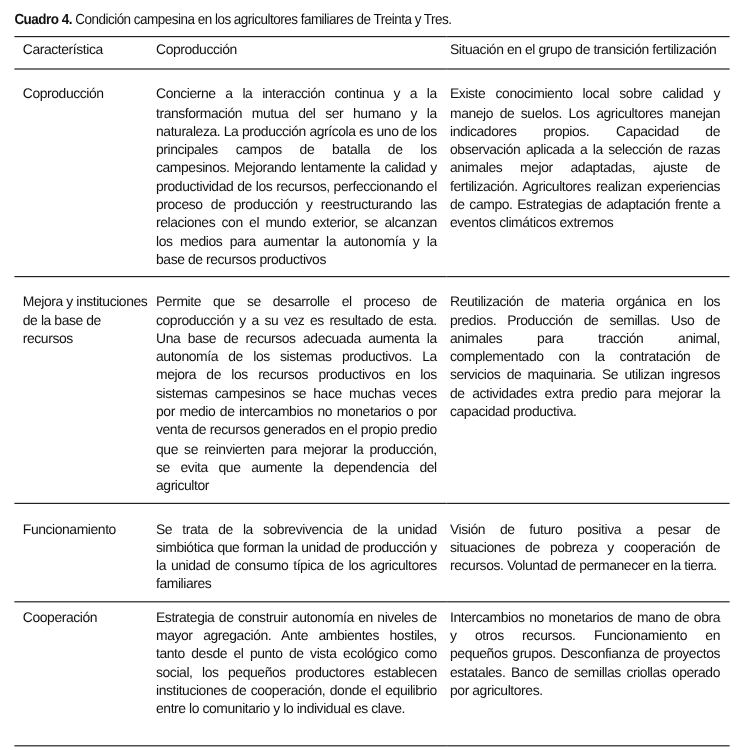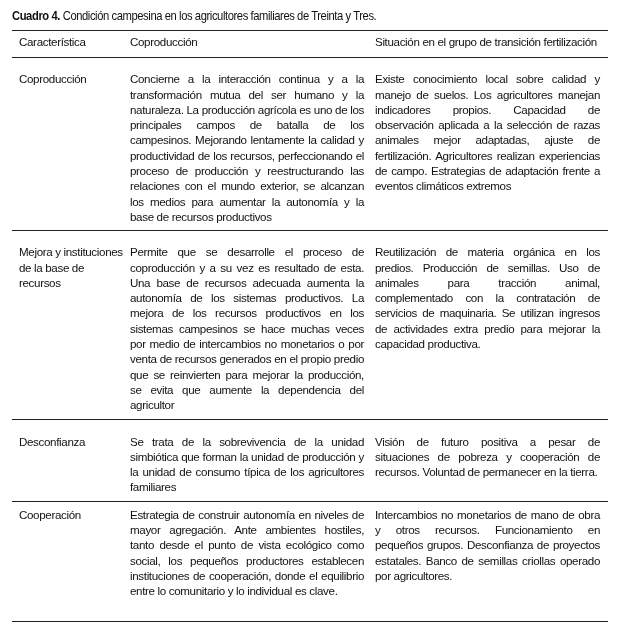--- a/index.html
+++ b/index.html
@@ -50,21 +50,21 @@
       <td class="k">Coproducción</td>
       <td class="d">Concierne a la interacción continua y a la transformación mutua del ser humano y la naturaleza. La producción agrícola es uno de los principales campos de batalla de los campesinos. Mejorando lentamente la calidad y productividad de los recursos, perfeccionando el proceso de producción y reestructurando las relaciones con el mundo exterior, se alcanzan los medios para aumentar la autonomía y la base de recursos productivos</td>
       <td class="s">Existe conocimiento local sobre calidad y manejo de suelos. Los agricultores manejan indicadores propios. Capacidad de observación aplicada a la selección de razas animales mejor adaptadas, ajuste de fertilización. Agricultores realizan experiencias de campo. Estrategias de adaptación frente a eventos climáticos extremos</td>
     </tr>
     <tr class="r2">
       <td class="k">Mejora y instituciones de la base de recursos</td>
       <td class="d">Permite que se desarrolle el proceso de coproducción y a su vez es resultado de esta. Una base de recursos adecuada aumenta la autonomía de los sistemas productivos. La mejora de los recursos productivos en los sistemas campesinos se hace muchas veces por medio de intercambios no monetarios o por venta de recursos generados en el propio predio que se reinvierten para mejorar la producción, se evita que aumente la dependencia del agricultor</td>
       <td class="s">Reutilización de materia orgánica en los predios. Producción de semillas. Uso de animales para tracción animal, complementado con la contratación de servicios de maquinaria. Se utilizan ingresos de actividades extra predio para mejorar la capacidad productiva.</td>
     </tr>
     <tr class="r3">
-      <td class="k">Desconfianza</td>
+      <td class="k">Funcionamiento</td>
       <td class="d">Se trata de la sobrevivencia de la unidad simbiótica que forman la unidad de producción y la unidad de consumo típica de los agricultores familiares</td>
       <td class="s">Visión de futuro positiva a pesar de situaciones de pobreza y cooperación de recursos. Voluntad de permanecer en la tierra.</td>
     </tr>
     <tr class="r4">
       <td class="k">Cooperación</td>
       <td class="d">Estrategia de construir autonomía en niveles de mayor agregación. Ante ambientes hostiles, tanto desde el punto de vista ecológico como social, los pequeños productores establecen instituciones de cooperación, donde el equilibrio entre lo comunitario y lo individual es clave.</td>
       <td class="s">Intercambios no monetarios de mano de obra y otros recursos. Funcionamiento en pequeños grupos. Desconfianza de proyectos estatales. Banco de semillas criollas operado por agricultores.</td>
     </tr>
   </tbody>
 </table>

